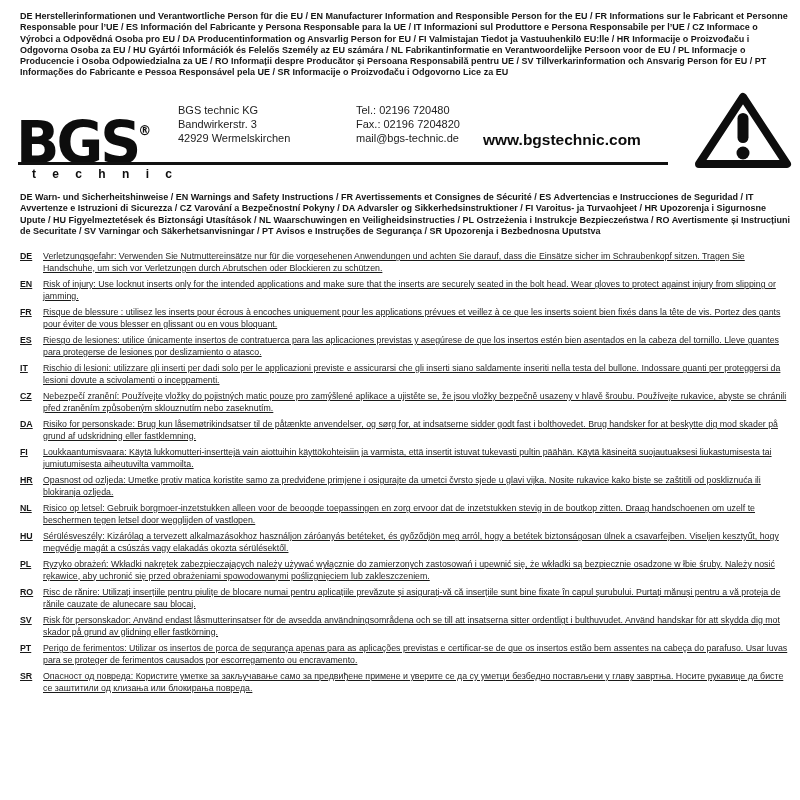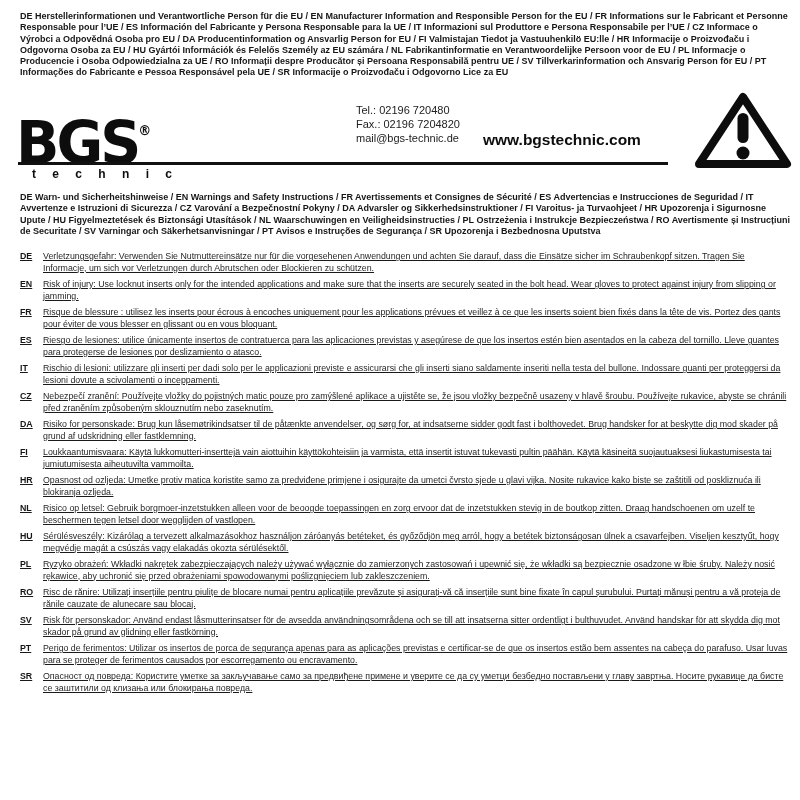--- a/index.html
+++ b/index.html
@@ -48,20 +48,25 @@
 
 <div class="page">
 
   <div class="header-top">DE Herstellerinformationen und Verantwortliche Person für die EU  /  EN Manufacturer Information and Responsible Person for the EU  /  FR Informations sur le Fabricant et Personne Responsable pour l’UE  /  ES Información del Fabricante y Persona Responsable para la UE  /  IT Informazioni sul Produttore e Persona Responsabile per l’UE  /  CZ Informace o Výrobci a Odpovědná Osoba pro EU  /  DA Producentinformation og Ansvarlig Person for EU  /  FI Valmistajan Tiedot ja Vastuuhenkilö EU:lle  /  HR Informacije o Proizvođaču i Odgovorna Osoba za EU  /  HU Gyártói Információk és Felelős Személy az EU számára  /  NL Fabrikantinformatie en Verantwoordelijke Persoon voor de EU  /  PL Informacje o Producencie i Osoba Odpowiedzialna za UE  /  RO Informații despre Producător și Persoana Responsabilă pentru UE  /  SV Tillverkarinformation och Ansvarig Person för EU  /  PT Informações do Fabricante e Pessoa Responsável pela UE  /  SR Informacije o Proizvođaču i Odgovorno Lice za EU</div>
 
   <div class="logo">
     <div class="logo-bgs"><span>BGS</span><span class="logo-reg">®</span></div>
     <div class="logo-technic">t e c h n i c</div>
   </div>
 
+  <div class="company-address">
+    <div>BGS technic KG</div>
+    <div>Bandwirkerstr. 3</div>
+    <div>42929 Wermelskirchen</div>
+  </div>
 
   <div class="company-contact">
     <div>Tel.: 02196 720480</div>
     <div>Fax.: 02196 7204820</div>
     <div>mail@bgs-technic.de</div>
   </div>
 
   <div class="website">www.bgstechnic.com</div>
 
   <svg class="warning-triangle" viewBox="0 0 102 80" xmlns="http://www.w3.org/2000/svg">
@@ -70,21 +75,21 @@
     <circle cx="51" cy="63" r="6.5" fill="#0d0d0d"></circle>
   </svg>
 
   <div class="divider"></div>
 
   <div class="header-warnings">DE Warn- und Sicherheitshinweise  /  EN Warnings and Safety Instructions  /  FR Avertissements et Consignes de Sécurité  /  ES Advertencias e Instrucciones de Seguridad  /  IT Avvertenze e Istruzioni di Sicurezza  /  CZ Varování a Bezpečnostní Pokyny  /  DA Advarsler og Sikkerhedsinstruktioner  /  FI Varoitus- ja Turvaohjeet  /  HR Upozorenja i Sigurnosne Upute  /  HU Figyelmeztetések és Biztonsági Utasítások  /  NL Waarschuwingen en Veiligheidsinstructies  /  PL Ostrzeżenia i Instrukcje Bezpieczeństwa  /  RO Avertismente și Instrucțiuni de Securitate  /  SV Varningar och Säkerhetsanvisningar  /  PT Avisos e Instruções de Segurança  /  SR Upozorenja i Bezbednosna Uputstva</div>
 
   <div class="warning-list">
       <div class="warning-row">
         <span class="lang-code">DE</span>
-        <span class="lang-text">Verletzungsgefahr: Verwenden Sie Nutmuttereinsätze nur für die vorgesehenen Anwendungen und achten Sie darauf, dass die Einsätze sicher im Schraubenkopf sitzen. Tragen Sie Informacje, um sich vor Verletzungen durch Abrutschen oder Blockieren zu schützen.</span>
+        <span class="lang-text">Verletzungsgefahr: Verwenden Sie Nutmuttereinsätze nur für die vorgesehenen Anwendungen und achten Sie darauf, dass die Einsätze sicher im Schraubenkopf sitzen. Tragen Sie Handschuhe, um sich vor Verletzungen durch Abrutschen oder Blockieren zu schützen.</span>
       </div>
       <div class="warning-row">
         <span class="lang-code">EN</span>
         <span class="lang-text">Risk of injury: Use locknut inserts only for the intended applications and make sure that the inserts are securely seated in the bolt head. Wear gloves to protect against injury from slipping or jamming.</span>
       </div>
       <div class="warning-row">
         <span class="lang-code">FR</span>
         <span class="lang-text">Risque de blessure : utilisez les inserts pour écrous à encoches uniquement pour les applications prévues et veillez à ce que les inserts soient bien fixés dans la tête de vis. Portez des gants pour éviter de vous blesser en glissant ou en vous bloquant.</span>
       </div>
       <div class="warning-row">

